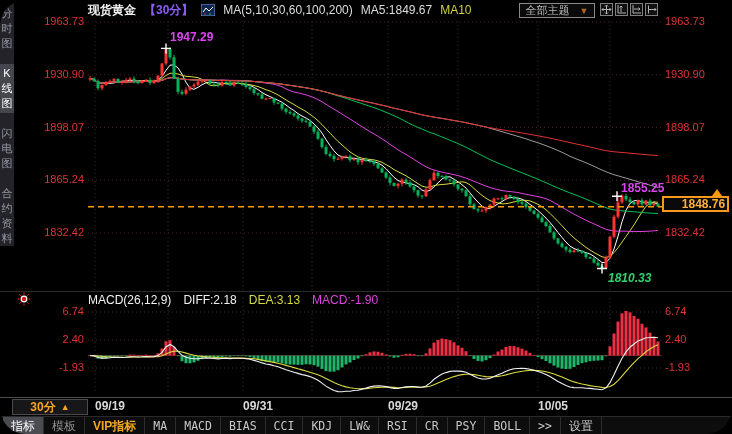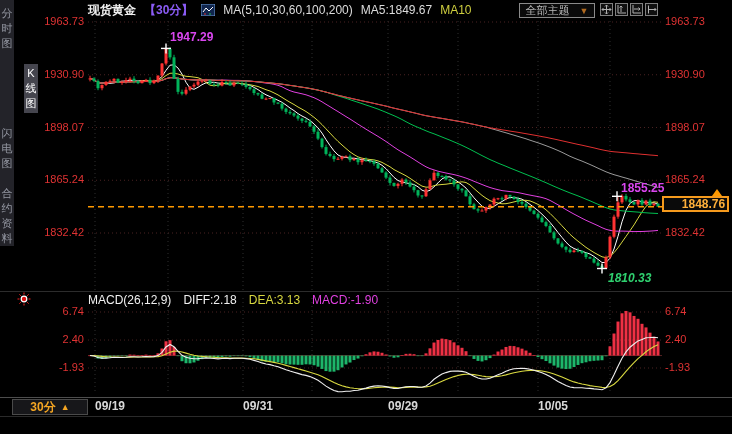--- a/index.html
+++ b/index.html
@@ -1,25 +1,25 @@
 <!DOCTYPE html>
 <html><head>
 <meta charset="utf-8">
 <style>
   html,body{margin:0;padding:0;background:#000;}
   *{box-sizing:border-box;}
   .app{position:relative;width:732px;height:434px;background:#000;overflow:hidden;
-       font-family:"Liberation Sans",sans-serif;color:#ddd;}
+       font-family:"Liberation Sans",sans-serif;color:#ddd;border-radius:26px;}
   .abs{position:absolute;}
 
   
   .sidebar{left:0;top:0;width:14px;height:246px;background:#232329;z-index:6;padding-top:4px;}
   .sb-item{width:14px;font-size:11px;line-height:15px;color:#9598a3;text-align:center;
            word-break:break-all;margin-bottom:11px;padding:2px 0;cursor:pointer;}
-  .sb-item.sel{background:#45454e;color:#fff;margin-left:24px;}
+  .sb-item.sel{background:#45454e;color:#fff;}
 
   
   .header{left:14px;top:0;right:0;height:20px;z-index:5;display:flex;align-items:center;
           padding-left:74px;gap:8px;font-size:12px;white-space:nowrap;}
   .sym{color:#f0f0f0;font-weight:bold;}
   .period{color:#8b5cf6;font-weight:bold;}
   .ma-lbl{color:#dcdcdc;}
   .ma10{color:#cfcf3f;}
   .dropdown{position:absolute;left:519px;top:3px;width:76px;height:15px;border:1px solid #8a8a8a;
             background:#0a0a0a;color:#b8b8b8;font-size:11px;display:flex;align-items:center;
@@ -675,13 +675,30 @@
     <span>30分</span>
     <span class="period-arrow">▲</span>
   </div>
   <div id="xaxis-dates">
       <div class="date-lbl" style="left: 95px;">09/19</div>
       <div class="date-lbl" style="left: 243px;">09/31</div>
       <div class="date-lbl" style="left: 388px;">09/29</div>
       <div class="date-lbl" style="left: 538px;">10/05</div>
     </div>
 
+  <div class="tabbar abs" id="tabbar">
+      <div class="tab sel">指标</div>
+      <div class="tab dim">模板</div>
+      <div class="tab accent">VIP指标</div>
+      <div class="tab mono">MA</div>
+      <div class="tab mono">MACD</div>
+      <div class="tab mono">BIAS</div>
+      <div class="tab mono">CCI</div>
+      <div class="tab mono">KDJ</div>
+      <div class="tab mono">LW&amp;</div>
+      <div class="tab mono">RSI</div>
+      <div class="tab mono">CR</div>
+      <div class="tab mono">PSY</div>
+      <div class="tab mono">BOLL</div>
+      <div class="tab mono">&gt;&gt;</div>
+      <div class="tab">设置</div>
+    </div>
 </div>
 
 </body></html>

